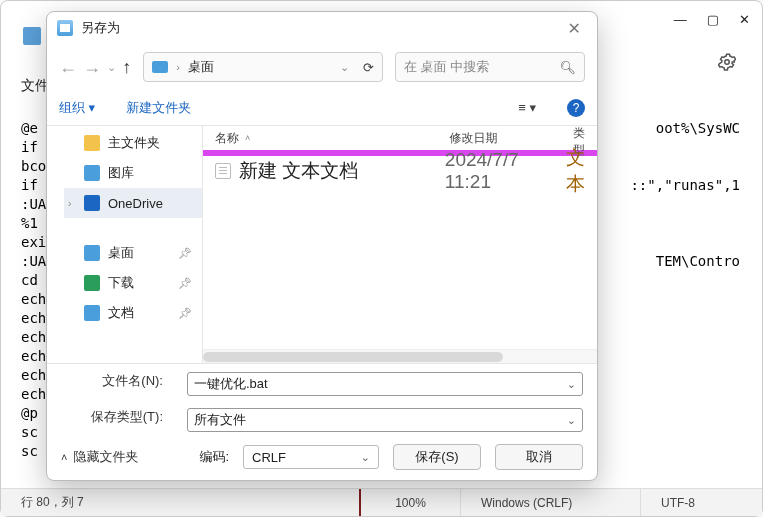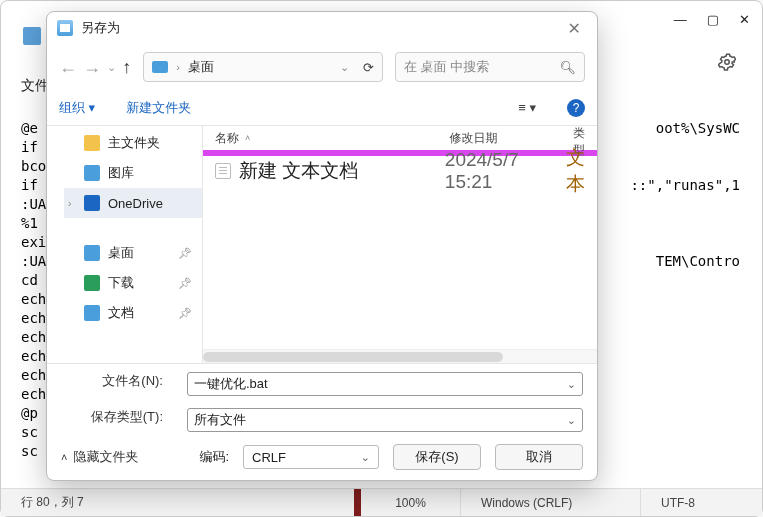--- a/index.html
+++ b/index.html
@@ -8,21 +8,21 @@
 
 .notepad-bg { position: absolute; left: 0; top: 0; right: 0; bottom: 0; background: #fff; border: 1px solid #ccc; border-radius: 8px; }
 .notepad-title { height: 36px; display: flex; align-items: center; padding: 0 12px; justify-content: flex-end; gap: 20px; }
 .np-icon { width: 18px; height: 18px; background: #5aa0d8; border-radius: 2px; position: absolute; left: 22px; top: 26px; }
 .gear { width: 18px; height: 18px; position: absolute; right: 26px; top: 52px; }
 .gear svg { width: 100%; height: 100%; }
 .np-menus { position: absolute; left: 20px; top: 76px; font-size: 14px; }
 .np-body { position: absolute; left: 20px; top: 118px; right: 20px; font-family: Consolas, monospace; font-size: 14px; line-height: 19px; white-space: pre; color: #000; }
 .np-status { position: absolute; left: 0; bottom: 0; right: 0; height: 28px; background: #f3f3f3; border-top: 1px solid #ddd; display: flex; align-items: center; font-size: 12px; color: #444; }
 .sb-cell { padding: 0 20px; border-right: 1px solid #ddd; height: 100%; display: flex; align-items: center; }
-.sb1 { width: 360px; border-right: 7px solid #7f1d1d; }
+.sb1 { width: 360px; border-right: 2px solid #7f1d1d; }
 .sb2 { width: 100px; justify-content: center; }
 .sb3 { width: 180px; }
 .sb4 { flex: 1; border-right: none; }
 
 
 .dialog { position: absolute; left: 46px; top: 11px; width: 552px; height: 470px; background: #fff; border: 1px solid #bbb; box-shadow: 0 10px 30px rgba(0,0,0,0.25); border-radius: 8px; display: flex; flex-direction: column; }
 .dlg-title { height: 32px; display: flex; align-items: center; padding: 0 10px; }
 .dlg-title .icon { width: 16px; height: 16px; background: linear-gradient(#8ec7f2,#4a9edb); border-radius: 2px; margin-right: 8px; position: relative; }
 .dlg-title .icon::after { content:""; position:absolute; left:3px; right:3px; top:4px; bottom:4px; background:#fff;}
 .dlg-title .txt { flex: 1; font-size: 13px; }
@@ -219,21 +219,21 @@
           <span class="sort-caret">˄</span>
         </div>
         <div class="col c-date">修改日期</div>
         <div class="col c-type">类型</div>
       </div>
       <div class="row">
         <div class="cell name">
           <span class="file-ico"></span>
           <span>新建 文本文档</span>
         </div>
-        <div class="cell date">2024/5/7 15:21</div>
+        <div class="cell date">2024/7/7 11:21</div>
         <div class="cell type">文本</div>
       </div>
       <div class="hscroll">
           <div class="thumb"></div>
         </div>
     </div>
   </div>
 
   <div class="dlg-bottom">
     <div class="field-row">

